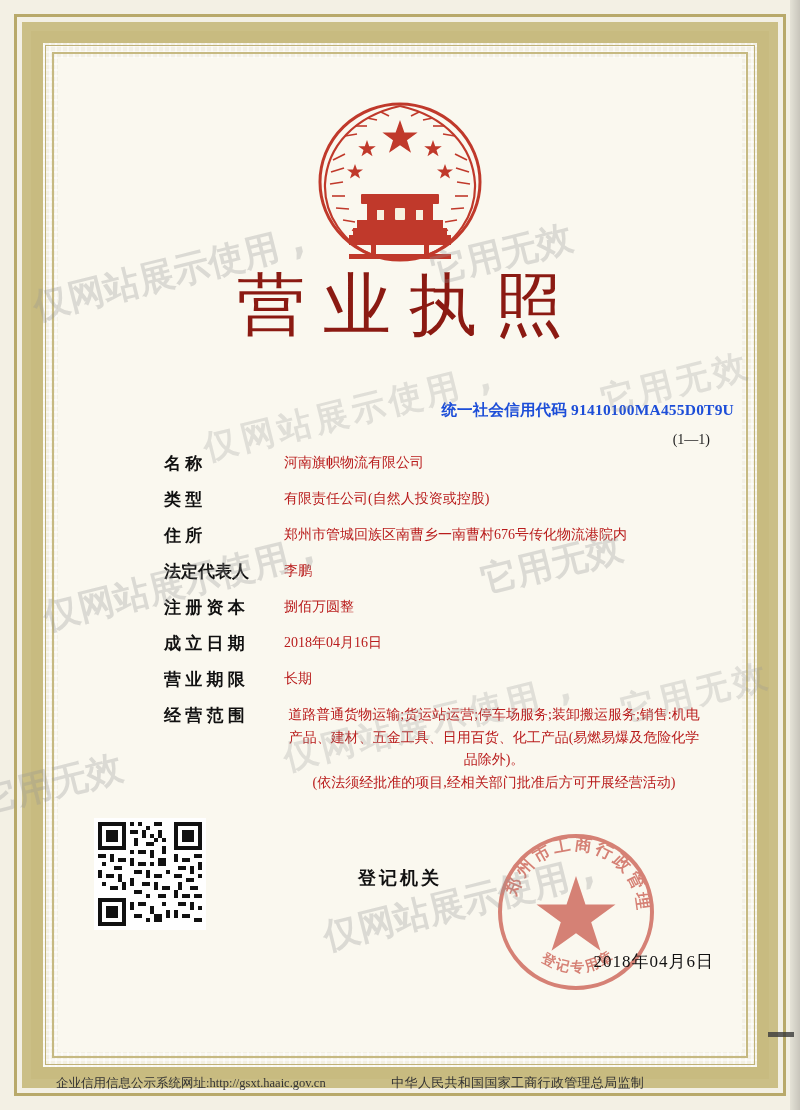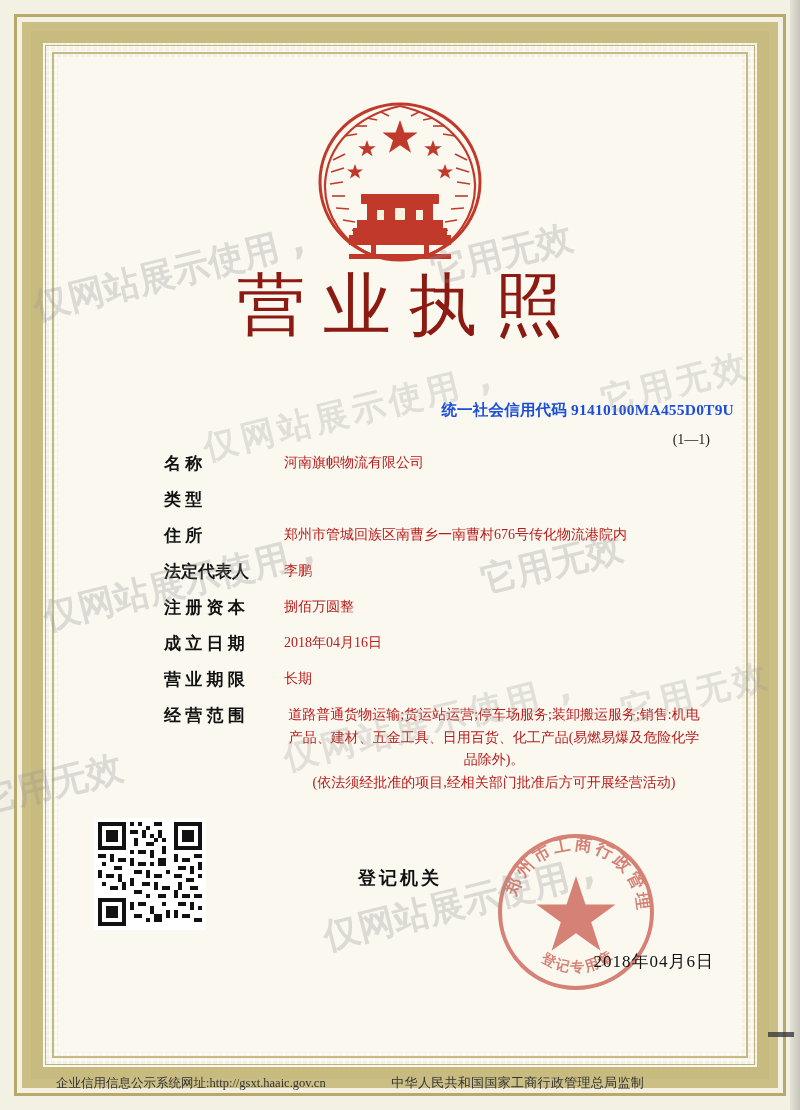--- a/index.html
+++ b/index.html
@@ -345,20 +345,21 @@
     </div>
     <div class="sheet-no">(1—1)</div>
 
     <div class="fields">
       <div class="field-row">
         <div class="field-label">名        称</div>
         <div class="field-value">河南旗帜物流有限公司</div>
       </div>
       <div class="field-row">
         <div class="field-label">类        型</div>
+        <div class="field-value">有限责任公司(自然人投资或控股)</div>
       </div>
       <div class="field-row">
         <div class="field-label">住        所</div>
         <div class="field-value">郑州市管城回族区南曹乡一南曹村676号传化物流港院内</div>
       </div>
       <div class="field-row">
         <div class="field-label">法定代表人</div>
         <div class="field-value">李鹏</div>
       </div>
       <div class="field-row">

